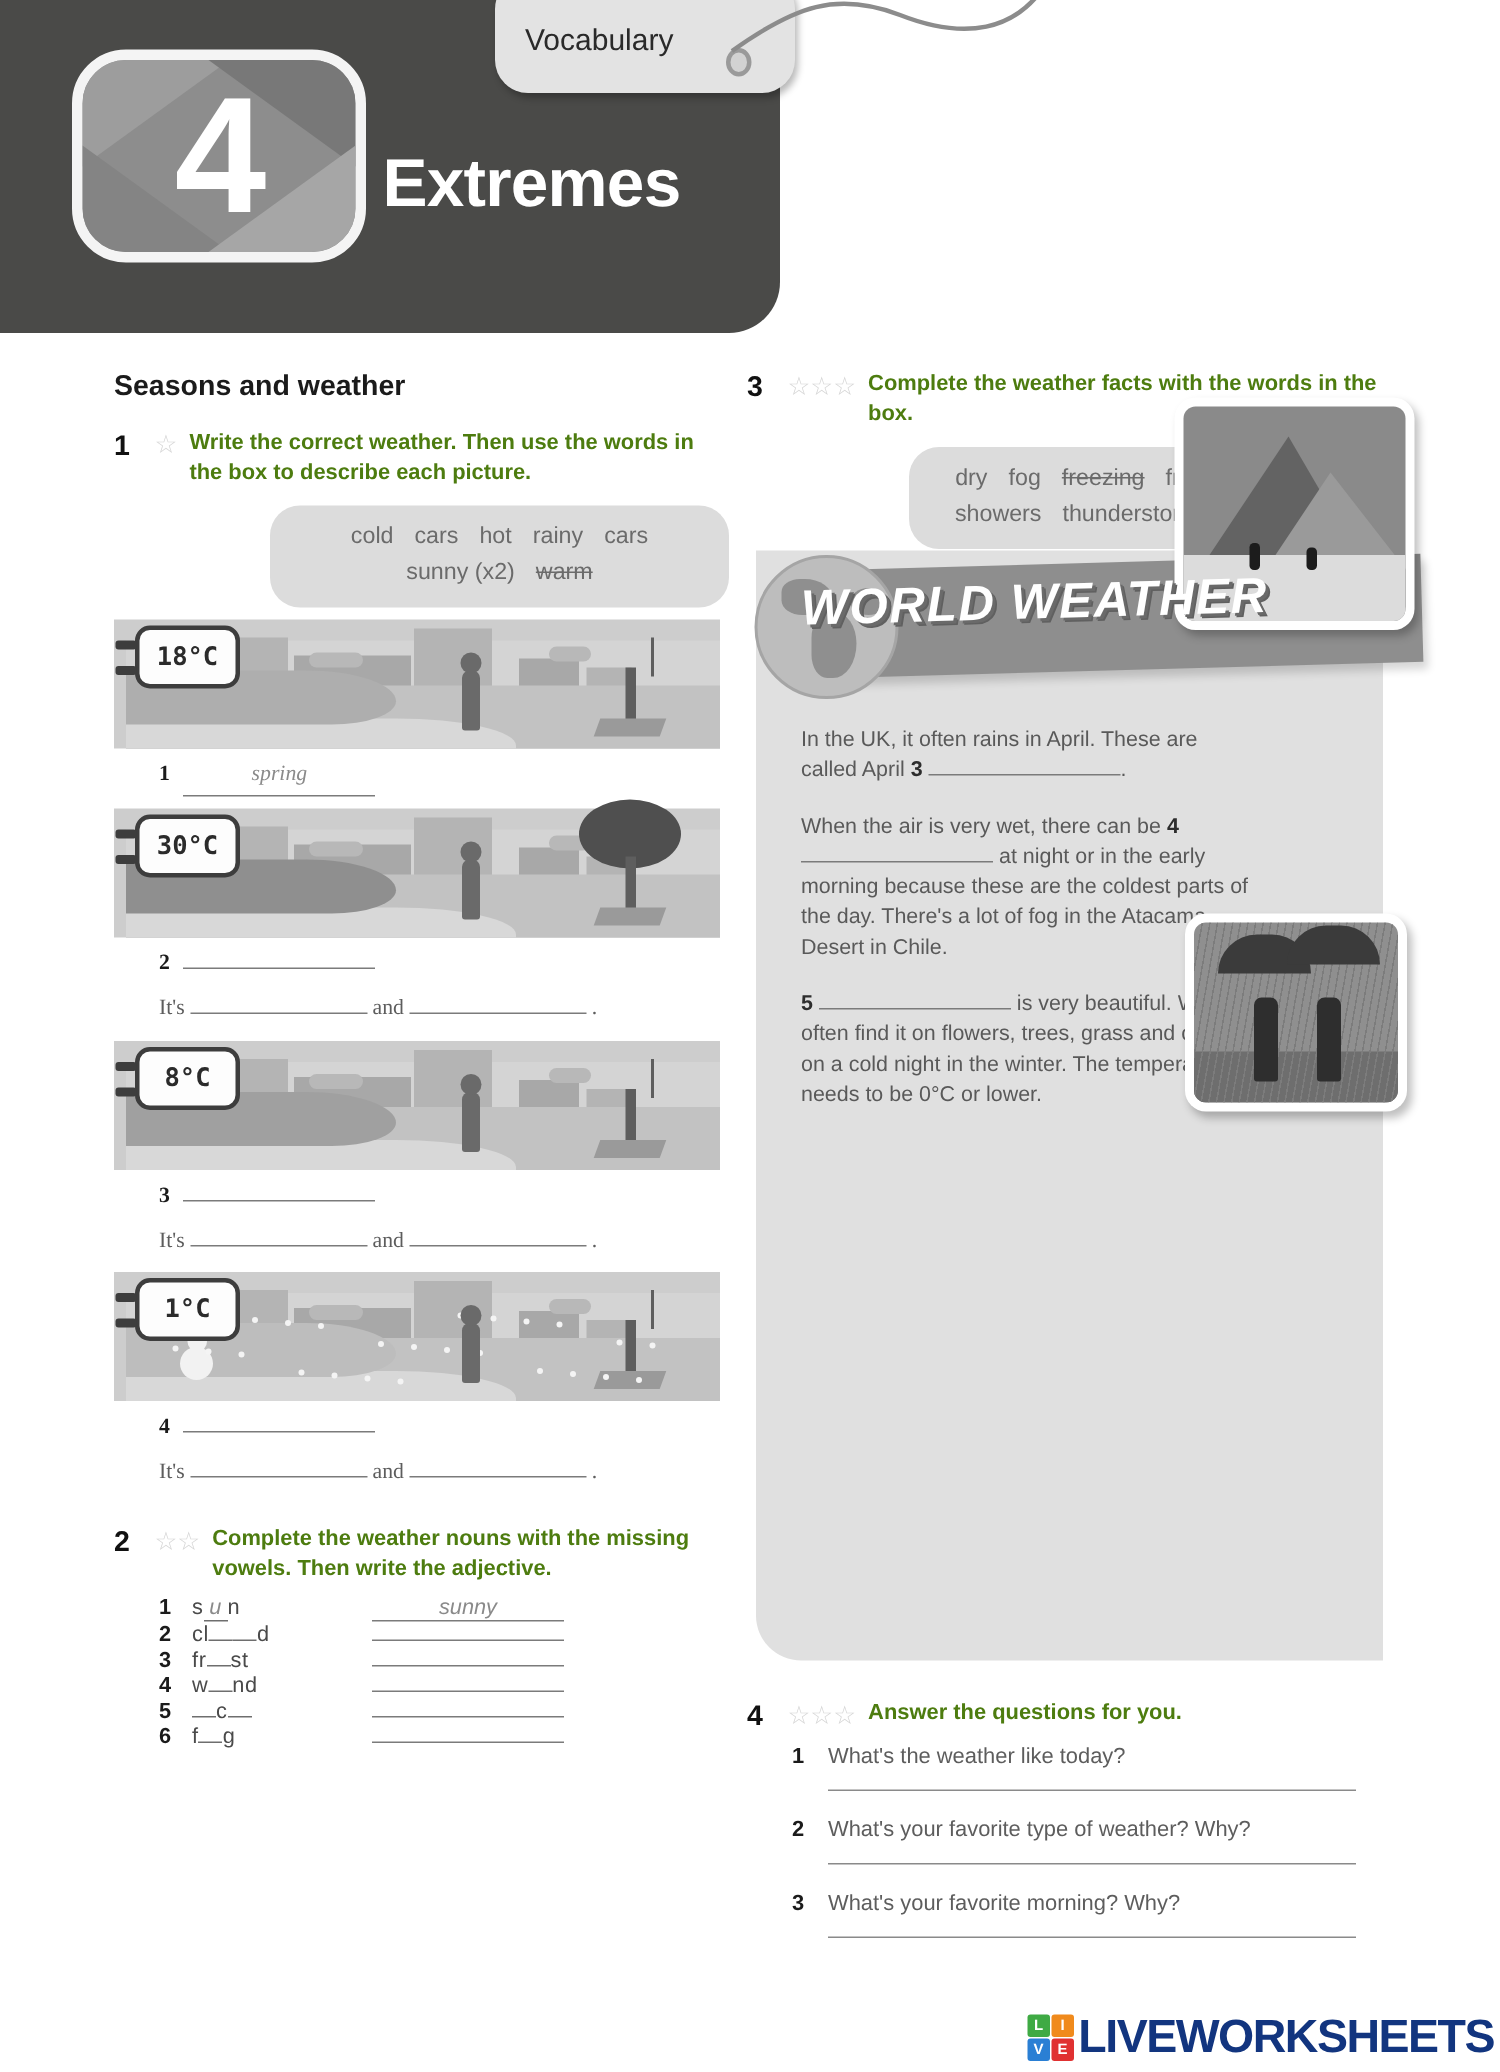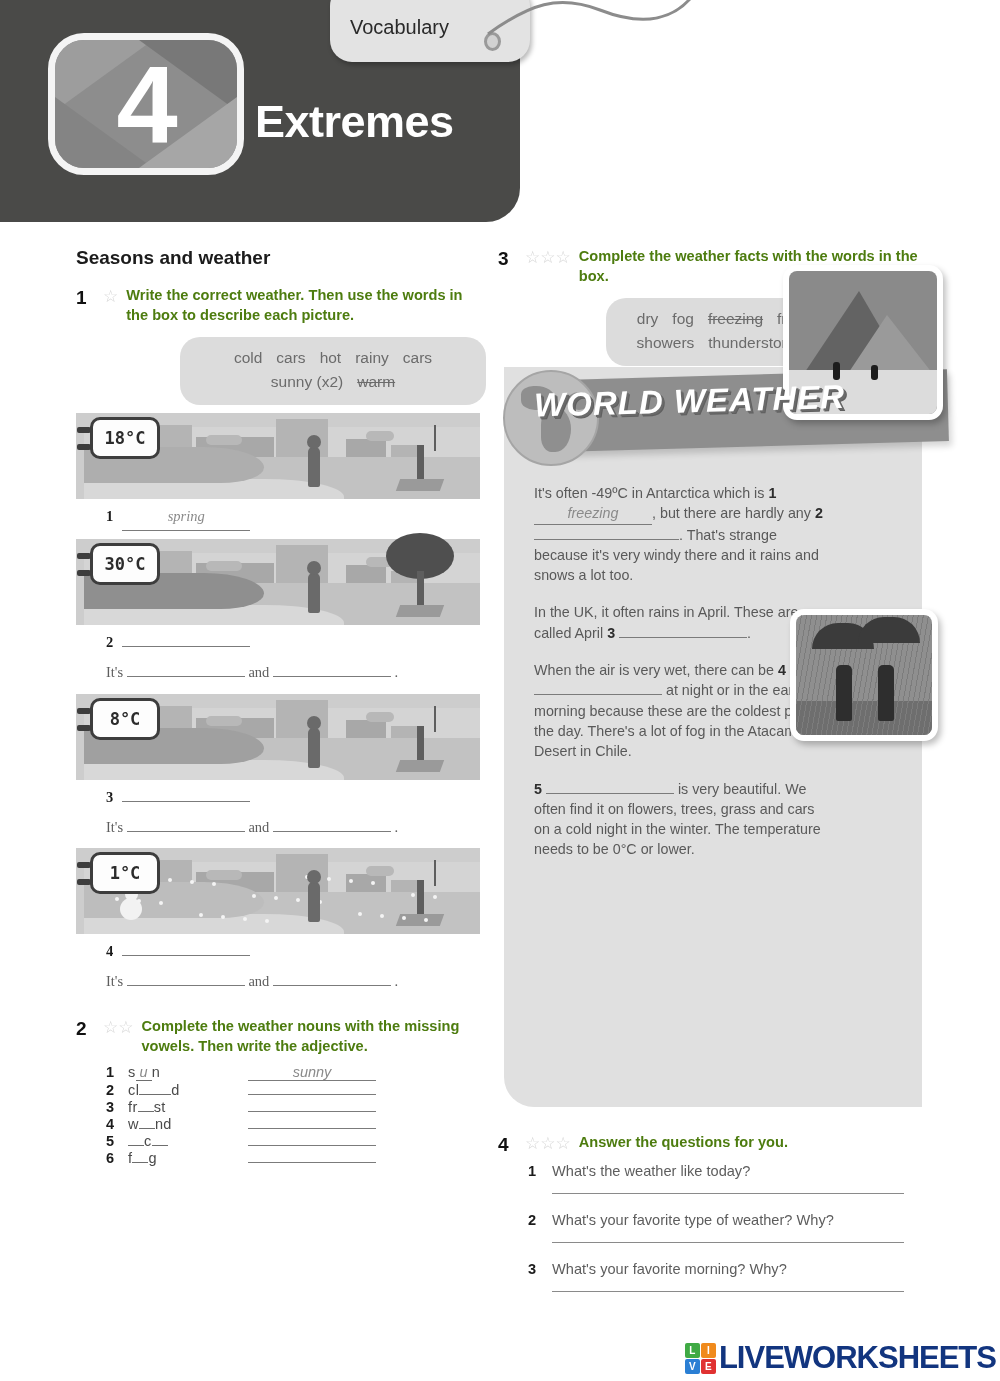--- a/index.html
+++ b/index.html
@@ -444,21 +444,20 @@
   <div class="ww-panel"></div>
   <div class="ww-banner"></div>
   <div class="globe">
     <div class="c1"></div>
       <div class="c2"></div>
       <div class="c3"></div>
   </div>
   <div class="ww-title">WORLD WEATHER</div>
 
   <div class="ww-body" id="ww-body">
-      <p><span>It's often -49ºC in Antarctica which is </span><b>1</b> <span class="wblank" style="min-width:118px">freezing</span><span>, but there are hardly any </span><b>2</b> <span class="wblank" style="min-width:145px"></span><span>. That's strange because it's very windy there and it rains and snows a lot too.</span></p>
       <p><span>In the UK, it often rains in April. These are called April </span><b>3</b> <span class="wblank" style="min-width:128px"></span><span>.</span></p>
       <p><span>When the air is very wet, there can be </span><b>4</b> <span class="wblank" style="min-width:128px"></span><span> at night or in the early morning because these are the coldest parts of the day. There's a lot of fog in the Atacama Desert in Chile.</span></p>
       <p><b>5</b> <span class="wblank" style="min-width:128px"></span><span> is very beautiful. We often find it on flowers, trees, grass and cars on a cold night in the winter. The temperature needs to be 0°C or lower.</span></p>
     </div>
 
   <div class="photo photo1">
     <div class="inner">
       <div class="mtn1"></div>
         <div class="mtn2"></div>
       <div class="snowfield"></div>

